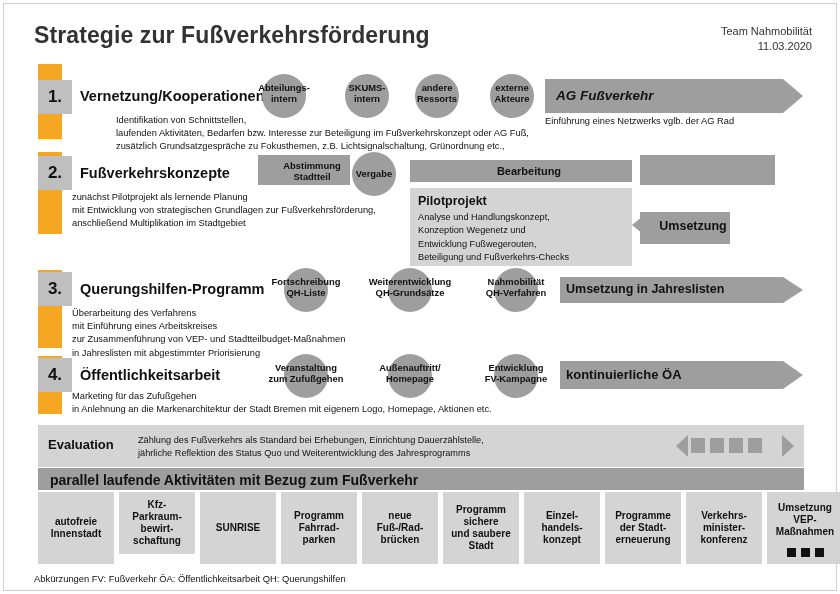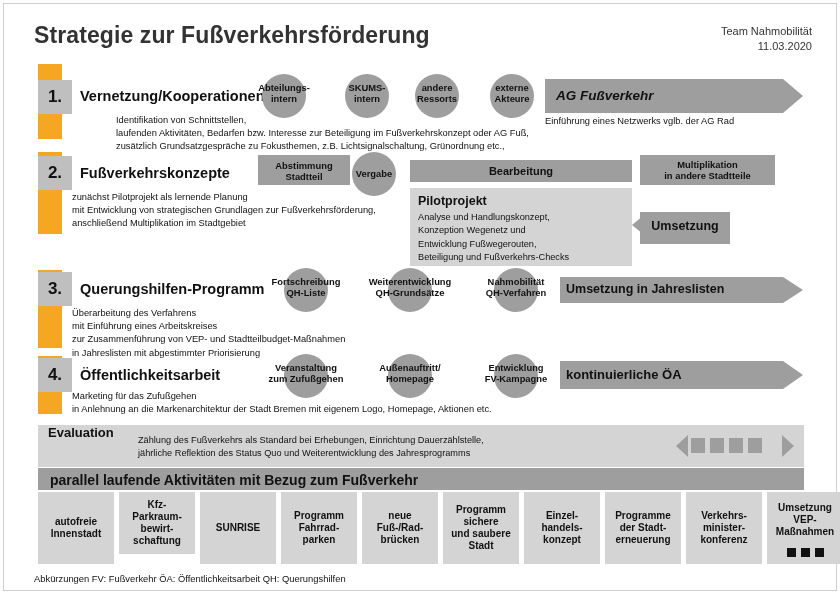--- a/index.html
+++ b/index.html
@@ -56,21 +56,21 @@
     position:absolute;top:50%;transform:translateY(-50%);
     width:0;height:0;border-top:17px solid transparent;border-bottom:17px solid transparent;
     border-left:20px solid #9e9e9e;
   }
   .arrowtext{
     position:absolute;font-size:13.5px;font-weight:bold;color:#111;
   }
   .arrowsub{position:absolute;font-size:9.3px;color:#111;}
 
   .greybox{position:absolute;background:#9e9e9e;}
-  .boxtext{position:absolute;font-size:9.4px;font-weight:bold;color:#111;text-align:center;line-height:1.2;white-space:pre-line;}
+  .boxtext{position:absolute;font-size:9.4px;font-weight:bold;color:#111;text-align:center;line-height:1.2;white-space:pre-line;padding-left:8px;}
 
   
   .pilot{
     position:absolute;background:#d4d4d4;
   }
   .pilot .ptitle{font-size:12.5px;font-weight:bold;color:#111;margin:6px 0 3px 8px;}
   .pilot .ptext{font-size:9.2px;color:#111;line-height:1.45;margin-left:8px;white-space:pre-line;}
 
   
   .callout{position:absolute;background:#9e9e9e;}
@@ -161,22 +161,20 @@
   <div class="boxtext" style="left:258px;top:160px;width:92px;">Abstimmung
 Stadtteil</div>
 
   <div class="circ" style="left:352px;top:152px;"></div>
   <div class="circlabel" style="left:343px;top:168px;width:62px;">Vergabe</div>
 
   <div class="greybox" style="left:410px;top:160px;width:222px;height:22px;"></div>
   <div class="boxtext" style="left:410px;top:165px;width:222px;font-size:11px;">Bearbeitung</div>
 
   <div class="greybox" style="left:640px;top:155px;width:135px;height:30px;"></div>
-  <div class="boxtext" style="left:640px;top:159px;width:135px;">Multiplikation
-in andere Stadtteile</div>
 
   <div class="desc" style="left:72px;top:191px;width:340px;">zunächst Pilotprojekt als lernende Planung
 mit Entwicklung von strategischen Grundlagen zur Fußverkehrsförderung,
 anschließend Multiplikation im Stadtgebiet</div>
 
   <div class="pilot" style="left:410px;top:188px;width:222px;height:78px;">
     <div class="ptitle">Pilotprojekt</div>
     <div class="ptext">Analyse und Handlungskonzept,
 Konzeption Wegenetz und
 Entwicklung Fußwegerouten,
@@ -229,21 +227,21 @@
   <div class="arrow" style="left:560px;top:361px;width:243px;height:28px;">
     <div class="body" style="width:223px;"></div>
     <div class="head" style="left:223px;border-top-width:14px;border-bottom-width:14px;"></div>
   </div>
   <div class="arrowtext" style="left:566px;top:367px;font-size:13px;">kontinuierliche ÖA</div>
 
   <div class="desc" style="left:72px;top:390px;width:520px;">Marketing für das Zufußgehen
 in Anlehnung an die Markenarchitektur der Stadt Bremen mit eigenem Logo, Homepage, Aktionen etc.</div>
 
   <div class="evalstrip" style="left:38px;top:425px;width:766px;height:42px;"></div>
-  <div class="evaltitle" style="left:48px;top:425px;">Evaluation</div>
+  <div class="evaltitle" style="left:48px;top:437px;">Evaluation</div>
   <div class="evaltext" style="left:138px;top:434px;width:530px;">Zählung des Fußverkehrs als Standard bei Erhebungen, Einrichtung Dauerzählstelle,
 jährliche Reflektion des Status Quo und Weiterentwicklung des Jahresprogramms</div>
   <div class="dblarrow" style="left:676px;top:435px;width:118px;height:22px;">
     <div class="la"></div>
     <div class="sq" style="left:15px;"></div>
     <div class="sq" style="left:34px;"></div>
     <div class="sq" style="left:53px;"></div>
     <div class="sq" style="left:72px;"></div>
     <div class="ra"></div>
   </div>

